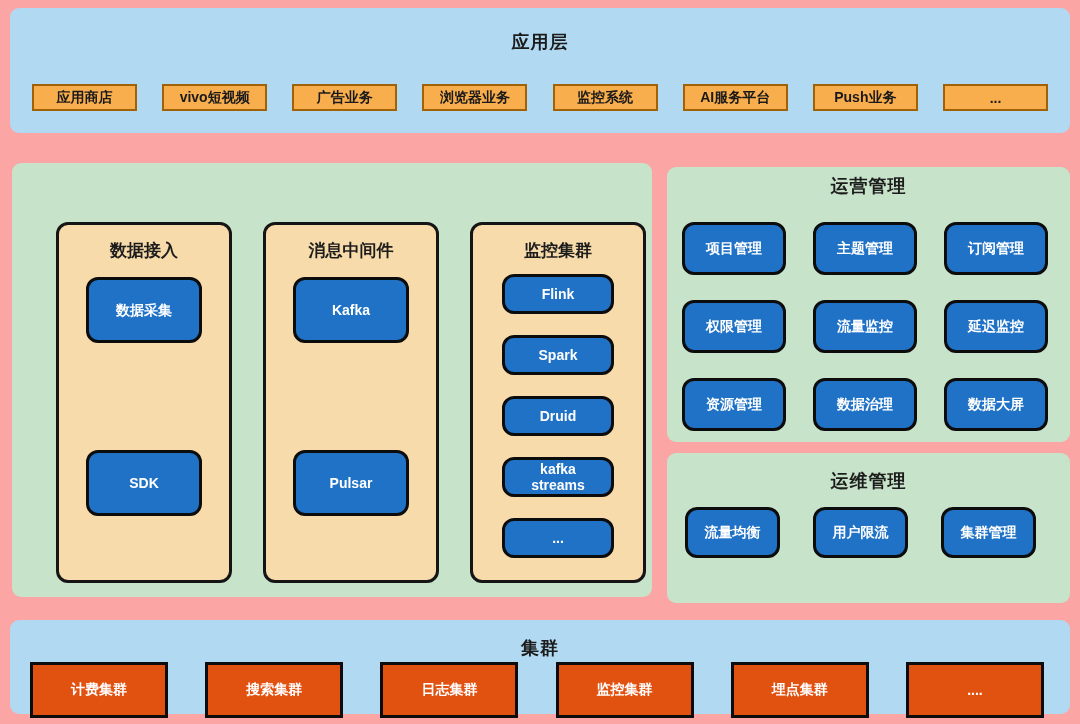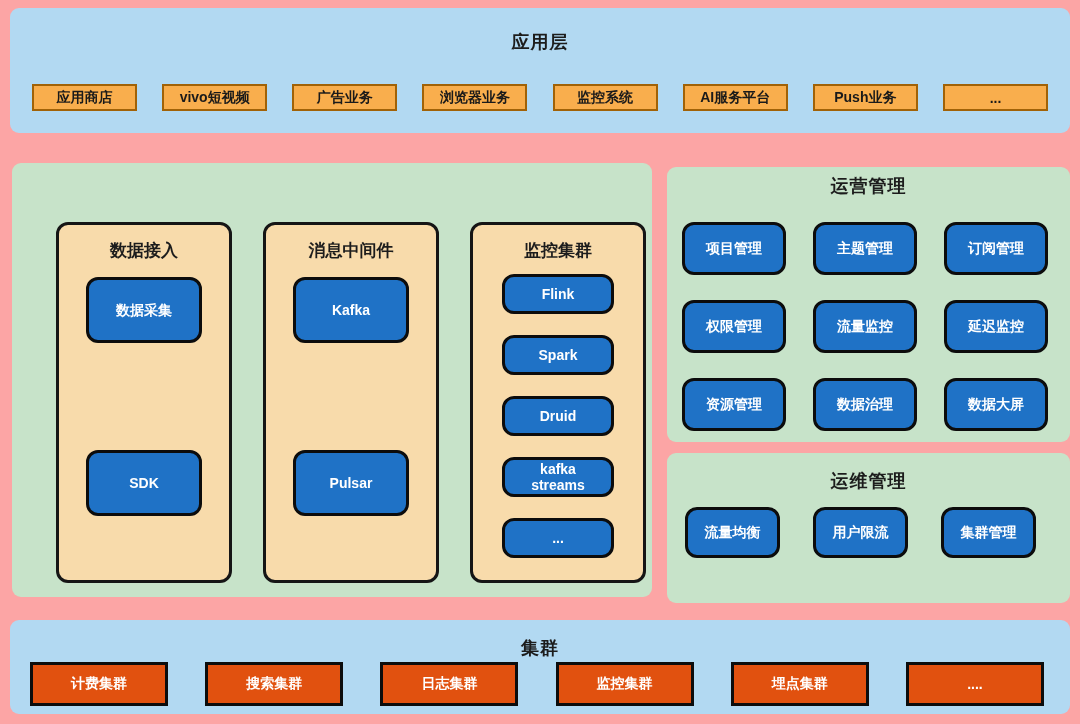--- a/index.html
+++ b/index.html
@@ -126,21 +126,21 @@
   
   .cluster-panel { left: 10px; top: 620px; width: 1060px; height: 94px; }
   .cluster-panel .panel-title { padding-top: 16px; }
   .cluster-row {
     position: absolute;
     left: 20px; right: 26px; top: 42px;
     display: flex;
     justify-content: space-between;
   }
   .cluster-box {
-    width: 138px; height: 44px;
+    width: 138px; height: 56px;
     background: #e1510f;
     border: 3px solid #0c0c0c;
     box-sizing: border-box;
     display: flex; align-items: center; justify-content: center;
     color: #ffffff;
     font-size: 14px; font-weight: bold;
     white-space: nowrap;
   }
 </style>
 </head>

